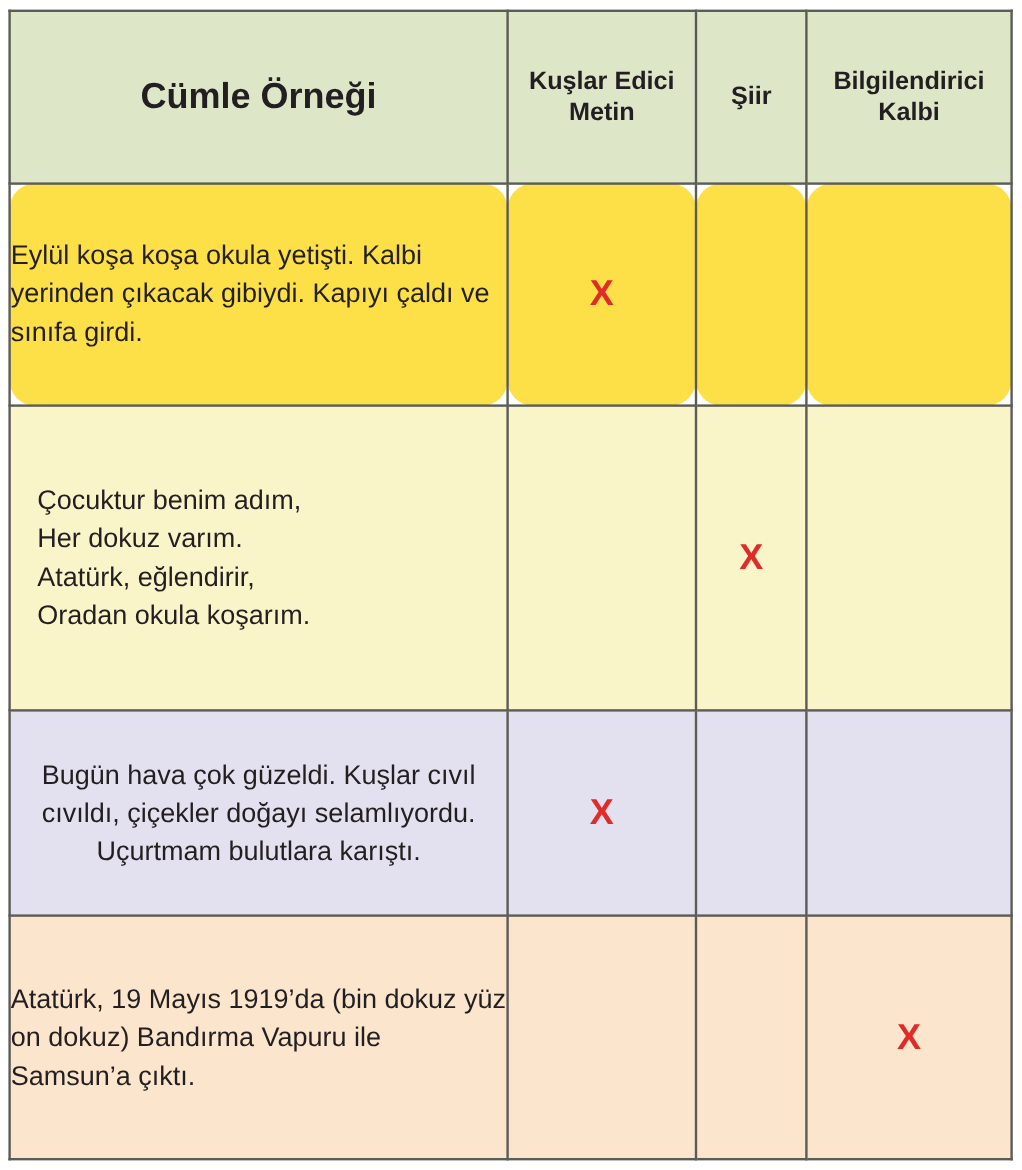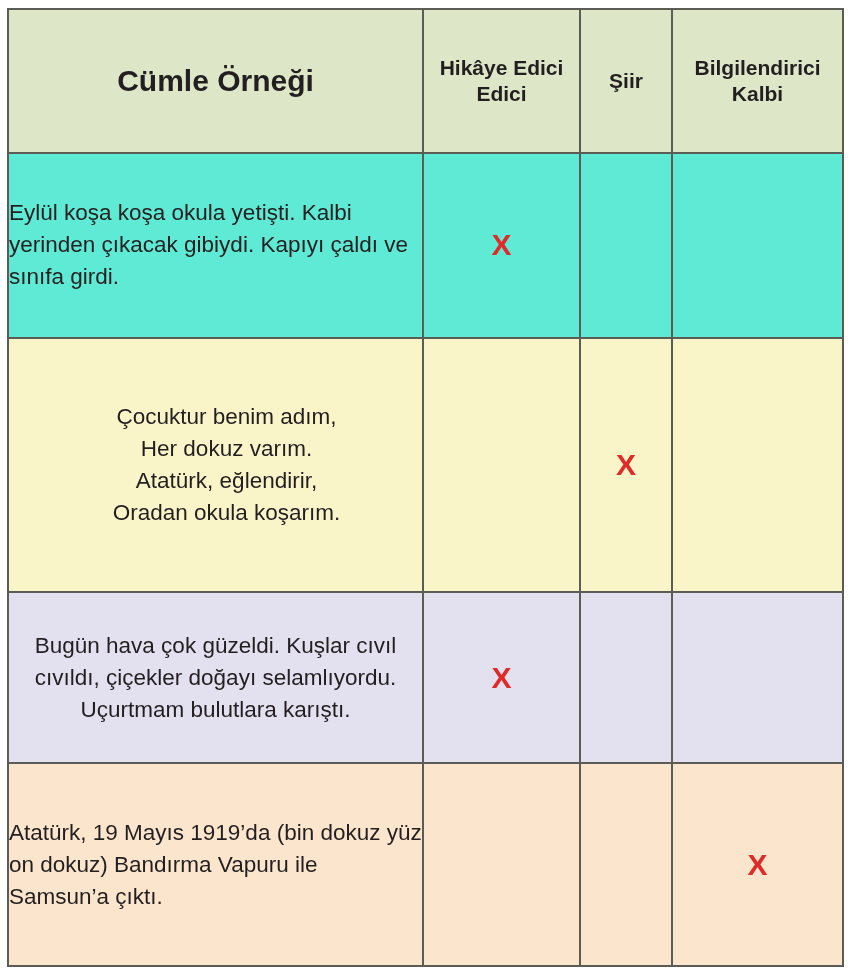--- a/index.html
+++ b/index.html
@@ -59,35 +59,35 @@
   
   td.sentence-cell {
     font-size: 22.5px;
     color: #231f20;
     line-height: 1.42;
     padding: 10px 16px 10px 18px;
     text-align: left;
   }
   td.sentence-cell .indent-para { text-indent: 26px; }
   td.sentence-cell .poem-line { display: block; text-indent: 0; }
-  td.sentence-cell .poem-block { padding-left: 22px; text-align: center; }
+  td.sentence-cell .poem-block { padding-left: 22px; }
 
   td.mark-cell {
     text-align: center;
   }
   .x-mark {
     display: inline-block;
     font-size: 30px;
     font-weight: bold;
     color: #e02b29;
     line-height: 1;
   }
 
   
-  tr.row-pink     td { background: #5eead4; }
+  tr.row-pink     td { background: #fde047; border-radius: 21px; }
   tr.row-blue     td { background: #d9ecf8; }
   tr.row-yellow   td { background: #faf4c9; }
   tr.row-lavender td { background: #e3e0ef; text-align: center; }
   tr.row-peach    td { background: #fbe5cd; }
 
   
   tr.row-pink     td { height: 162px; }
   tr.row-blue     td { height: 112px; }
   tr.row-yellow   td { height: 224px; }
   tr.row-lavender td { height: 150px; }
@@ -100,21 +100,21 @@
   <table class="classify-table">
     <colgroup>
       <col class="col-sentence">
       <col class="col-narrative">
       <col class="col-poem">
       <col class="col-info">
     </colgroup>
     <thead>
       <tr class="header-row">
         <th class="sentence-head">Cümle Örneği</th>
-        <th>Hikâye Edici Edici</th>
+        <th>Kuşlar Edici Metin</th>
         <th>Şiir</th>
         <th>Bilgilendirici Kalbi</th>
       </tr>
     </thead>
     <tbody>
 
       <tr class="row-pink">
         <td class="sentence-cell">
           <span class="indent-para">Eylül koşa koşa okula yetişti. Kalbi yerinden çıkacak gibiydi. Kapıyı çaldı ve sınıfa girdi.</span>
         </td>

